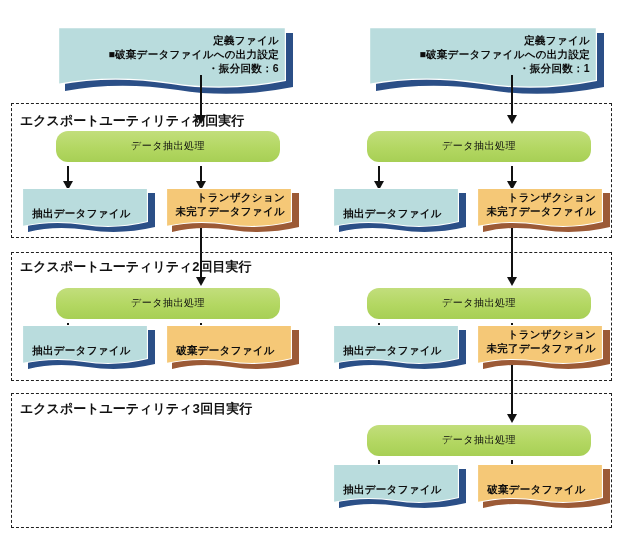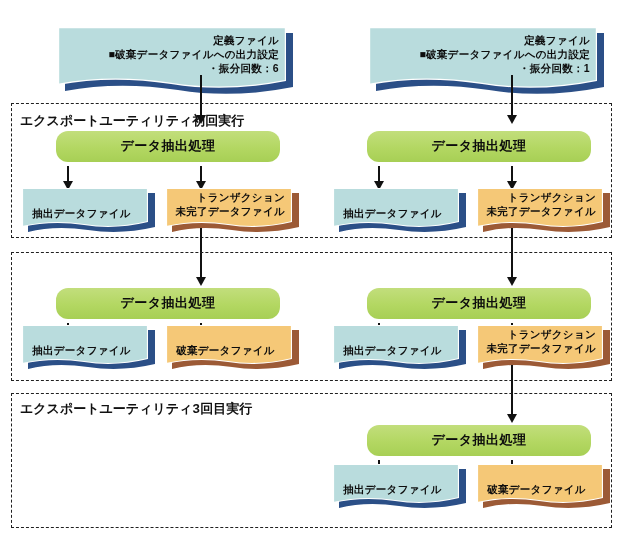--- a/index.html
+++ b/index.html
@@ -31,21 +31,21 @@
     position:absolute;left:0;top:0;right:4px;bottom:4px;
     background:linear-gradient(to bottom,#c2de7c 0%,#b3d762 55%,#a7cf55 100%);
     border-radius:12px;
     display:flex;align-items:center;justify-content:center;
   }
   .proc .shadow{
     position:absolute;left:4px;top:4px;right:0;bottom:0;
     background:#5d9a38;border-radius:12px;z-index:-1;
   }
   .proc .lbl{
-    font-size:13px;font-weight:bold;color:#0d0d0d;letter-spacing:.5px;
+    font-size:10px;font-weight:normal;color:#0d0d0d;letter-spacing:.5px;
     text-align:left;line-height:1.25;
   }
 
   
   .doc{position:absolute;}
   .doc svg{position:absolute;left:0;top:0;overflow:visible;}
   .doc .txt{
     position:absolute;left:0;right:7px;top:0;
     display:flex;align-items:flex-end;justify-content:center;
     font-size:10.5px;font-weight:bold;color:#0d0d0d;text-align:center;
@@ -180,20 +180,21 @@
   <div class="arrow" style="left:200px;top:228px;height:58px;">
     <div class="stem" style="height:50px;"></div>
       <div class="head" style="top:49px;"></div>
   </div>
   <div class="arrow" style="left:511px;top:228px;height:58px;">
     <div class="stem" style="height:50px;"></div>
       <div class="head" style="top:49px;"></div>
   </div>
 
   <div class="phase" style="left:11px;top:252px;width:601px;height:129px;"></div>
+  <div class="phase-label" style="left:20px;top:258px;">エクスポートユーティリティ2回目実行</div>
 
   <div class="proc" style="left:56px;top:288px;width:228px;height:35px;">
     <div class="shadow"></div>
     <div class="body">
         <span class="lbl">データ抽出処理</span>
       </div>
   </div>
   <div class="arrow" style="left:67px;top:323px;height:25px;">
     <div class="stem" style="height:16px;"></div>
       <div class="head" style="top:15px;"></div>

